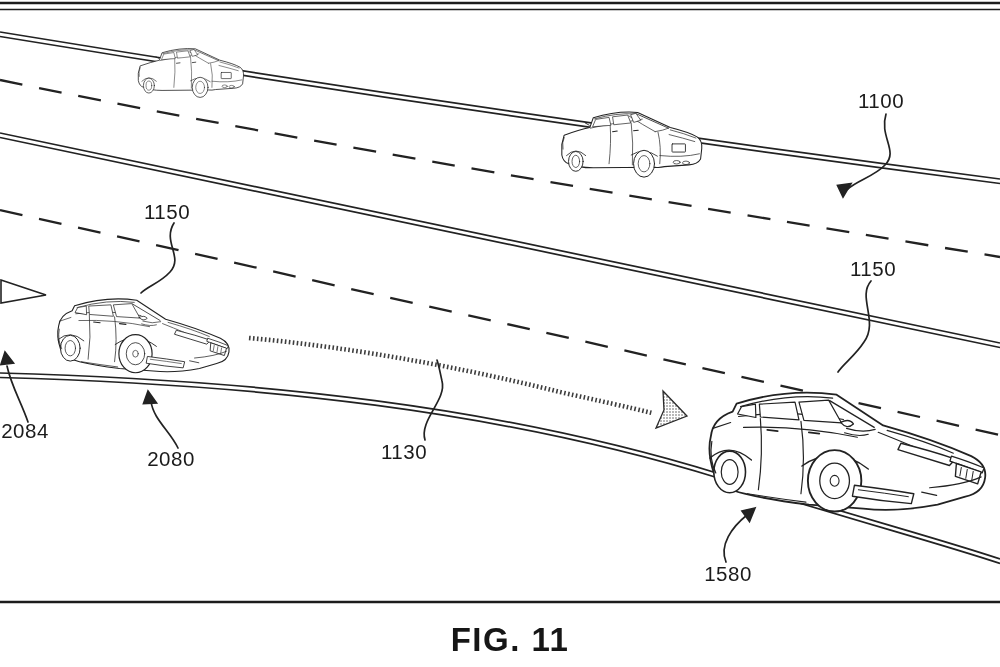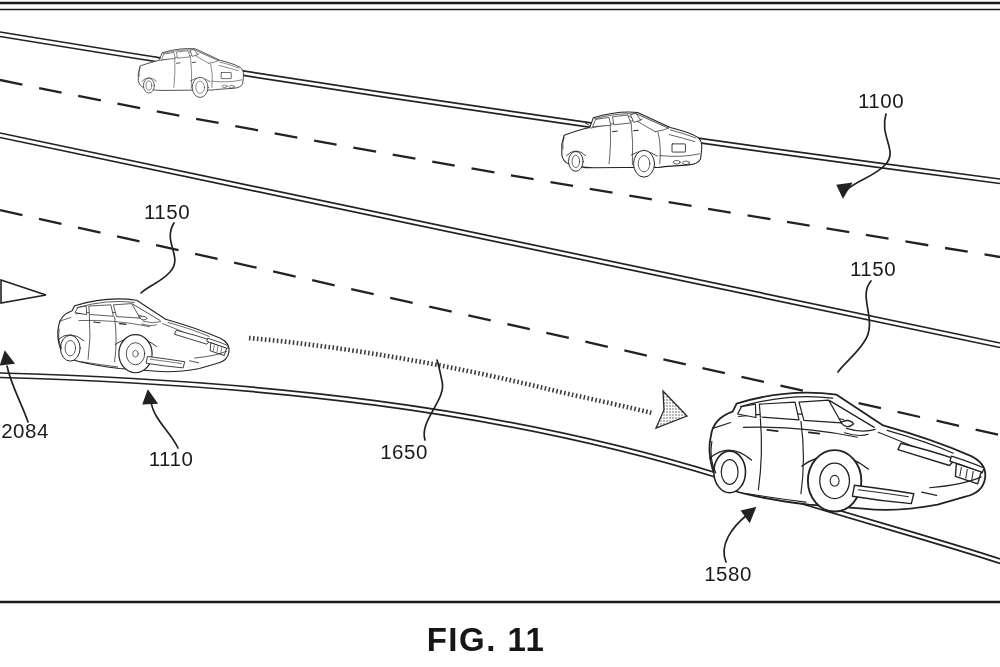--- a/index.html
+++ b/index.html
@@ -160,20 +160,20 @@
       <g>
         <path d="M726,562 C719,545 732,527 747,515"></path>
         <path d="M755,508 L742,511 L749.5,521.5 Z" fill="#222"></path>
       </g>
     </g>
   </svg>
 
   <div class="ref" style="left:881px;top:101px">1100</div>
   <div class="ref" style="left:167px;top:212px">1150</div>
   <div class="ref" style="left:25px;top:431px">2084</div>
-  <div class="ref" style="left:171px;top:459px">1110</div>
-  <div class="ref" style="left:404px;top:452px">1650</div>
+  <div class="ref" style="left:171px;top:459px">2080</div>
+  <div class="ref" style="left:404px;top:452px">1130</div>
   <div class="ref" style="left:873px;top:269px">1150</div>
   <div class="ref" style="left:728px;top:574px">1580</div>
 
-  <div class="caption" style="left:486px;top:640px">FIG. 11</div>
+  <div class="caption" style="left:510px;top:640px">FIG. 11</div>
 
 </div>
 
 </body></html>

